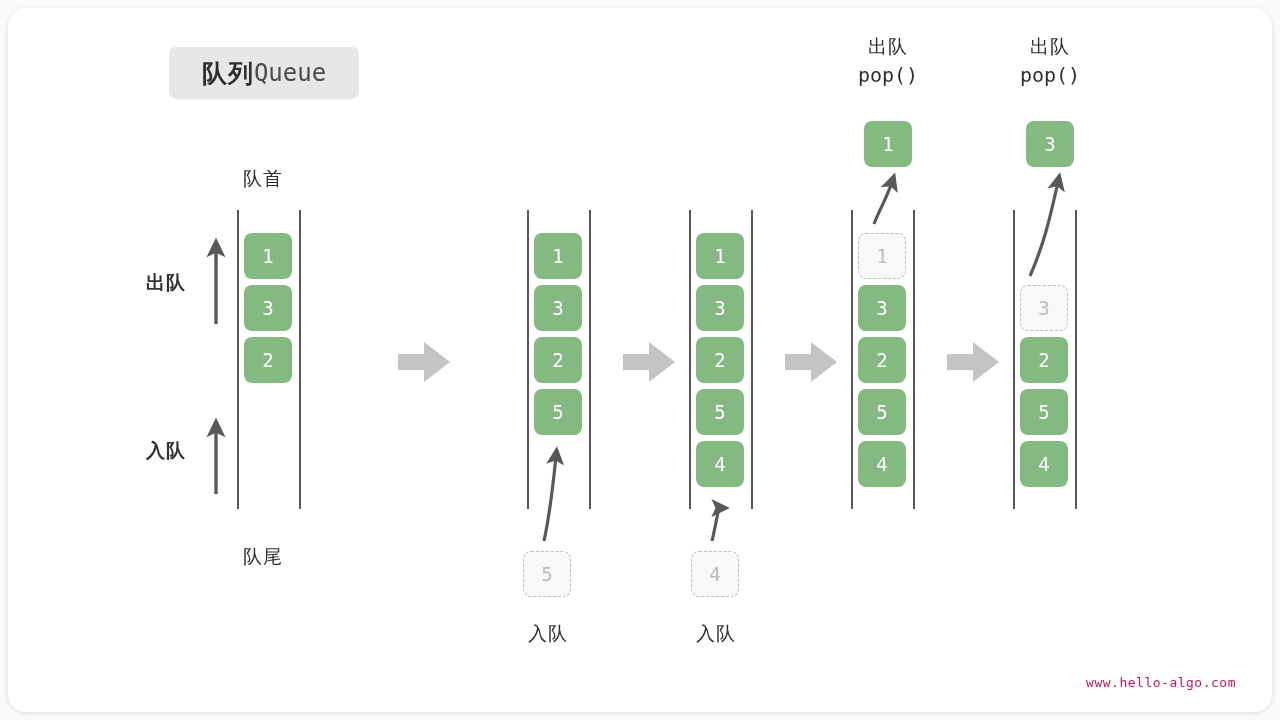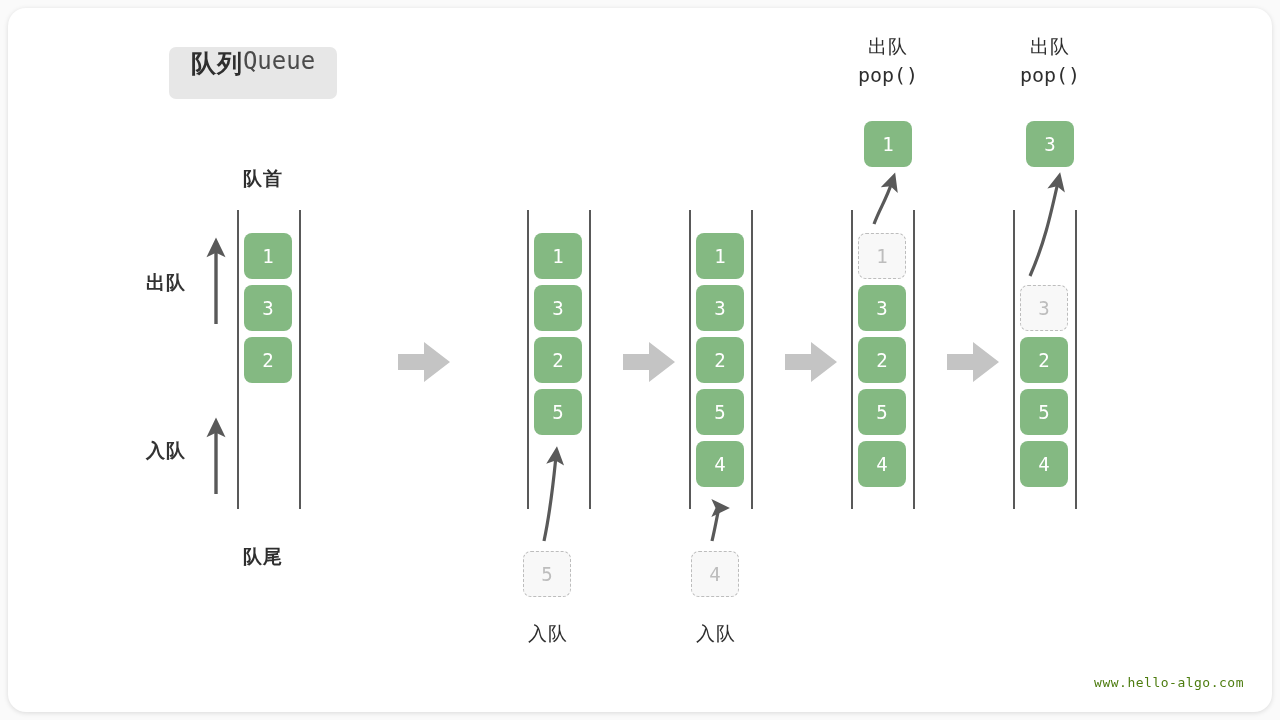--- a/index.html
+++ b/index.html
@@ -14,23 +14,23 @@
     width:1264px;height:704px;
     background:#ffffff;
     border-radius:18px;
     box-shadow:0 1px 5px rgba(0,0,0,0.13);
   }
   #stage{position:absolute;left:0;top:0;width:1264px;height:704px;}
 
   
   #title-badge{
     position:absolute;left:161px;top:39px;
-    width:168px;height:52px;
+    width:190px;height:52px;
     background:#e7e7e7;border-radius:7px;
-    display:flex;align-items:flex-start;justify-content:center;
+    display:flex;align-items:center;justify-content:center;
   }
   #title-badge .cn{font-size:25px;font-weight:bold;color:#2e2e2e;letter-spacing:1px;}
   #title-badge .en{font-family:"DejaVu Sans Mono","Liberation Mono",monospace;font-size:24px;color:#4b4b4b;}
 
   
   .col{position:absolute;top:0;}
 
   .rail{position:absolute;width:1.6px;background:#595959;}
 
   .box{
@@ -48,38 +48,38 @@
     display:flex;align-items:center;justify-content:center;
     color:#bdbdbd;font-size:19px;
     font-family:"DejaVu Sans Mono","Liberation Mono",monospace;
   }
 
   .side-label{
     position:absolute;font-size:19px;font-weight:bold;color:#333333;
     white-space:nowrap;letter-spacing:1px;
   }
   .head-label{
-    position:absolute;font-size:19px;font-weight:bold;color:#2e2e2e;
+    position:absolute;font-size:19px;font-weight:normal;color:#2e2e2e;
     white-space:nowrap;letter-spacing:1px;text-align:center;
   }
   .op-label{
     position:absolute;text-align:center;white-space:nowrap;
     color:#2e2e2e;line-height:1.45;
   }
   .op-label .cn{font-size:19px;display:block;letter-spacing:1px;}
   .op-label .code{
     font-size:20px;display:block;
     font-family:"DejaVu Sans Mono","Liberation Mono",monospace;
   }
   .op-label .code .arg{color:#3e8e41;font-weight:bold;}
 
   #watermark{
-    position:absolute;right:28px;bottom:22px;
+    position:absolute;right:36px;bottom:22px;
     font-family:"DejaVu Sans Mono","Liberation Mono",monospace;
-    font-size:13px;color:#4d7c0f;letter-spacing:.5px;
+    font-size:13px;color:#be185d;letter-spacing:.5px;
   }
   svg.layer{position:absolute;left:0;top:0;width:1264px;height:704px;overflow:visible;}
 </style>
 </head>
 <body>
 
 <div id="card">
   <div id="stage">
 
     <div id="title-badge">

